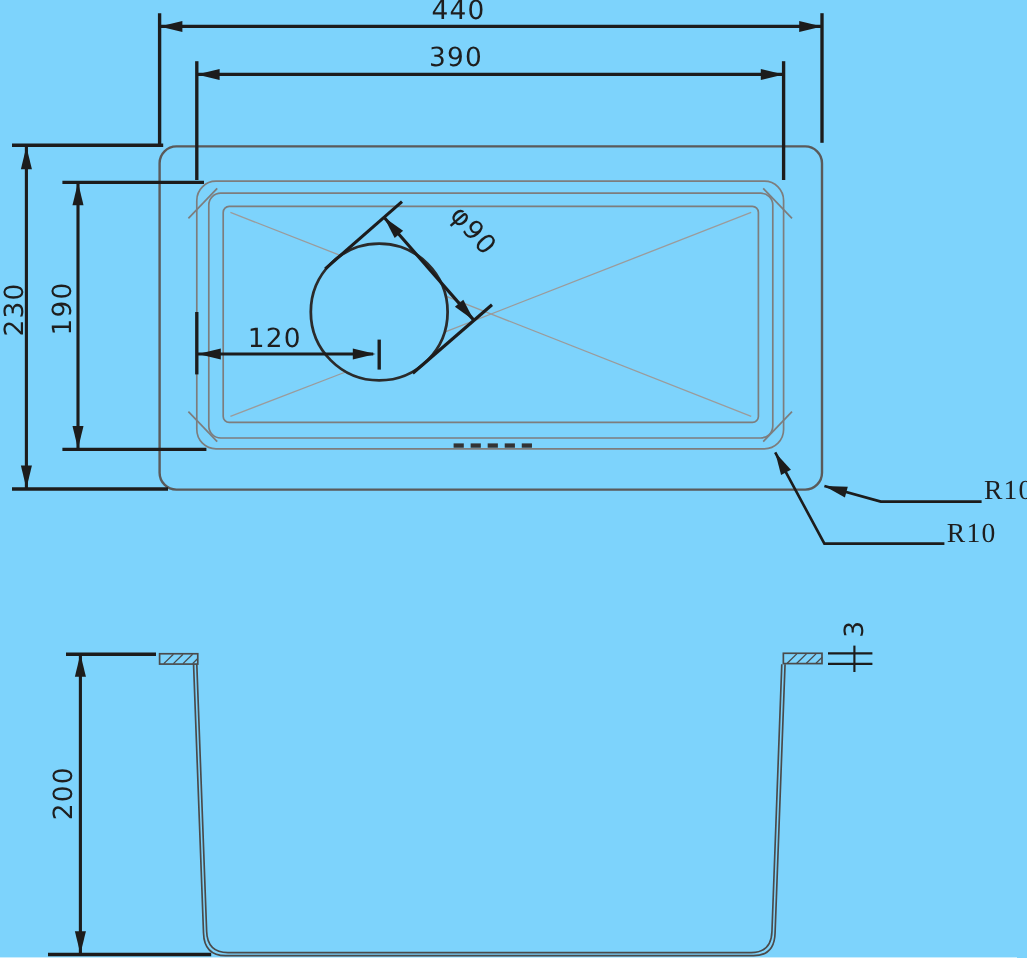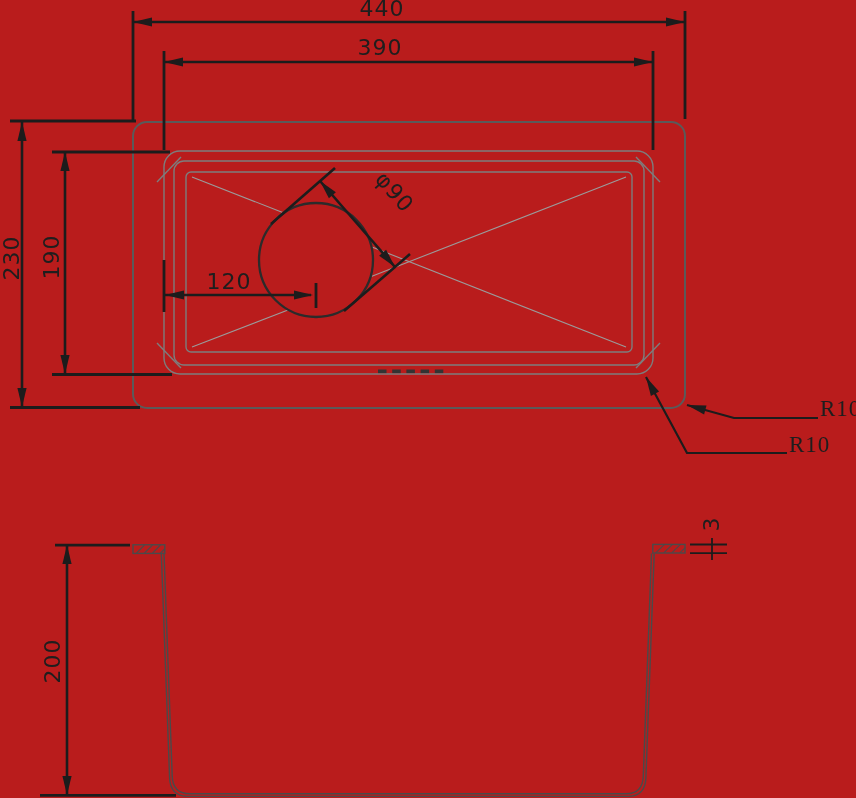--- a/index.html
+++ b/index.html
@@ -1,16 +1,16 @@
 <!DOCTYPE html>
 <html><head>
 <meta charset="utf-8">
 <style>
   html,body{margin:0;padding:0;background:#fff;}
-  .stage{position:relative;width:856px;height:798px;background:#b91c1c;overflow:hidden;}
+  .stage{position:relative;width:856px;height:798px;background:#7dd3fc;overflow:hidden;}
   svg{display:block;}
   .dim-text{font-family:"DejaVu Sans",sans-serif;font-size:22px;fill:#1e1e1e;letter-spacing:1px;}
   .radius-text{font-family:"Liberation Serif",serif;font-size:23px;fill:#1e1e1e;letter-spacing:1px;}
   .dimline{stroke:#1c1c1c;stroke-width:2.6;fill:none;}
   .extline{stroke:#1c1c1c;stroke-width:2.8;fill:none;}
   .arrow{fill:#1c1c1c;stroke:none;}
   .outline-med{stroke:#5a5a5a;stroke-width:2;fill:none;}
   .outline-thin{stroke:#7d7d7d;stroke-width:1.4;fill:none;}
   .diag{stroke:#9b9b9b;stroke-width:1.1;fill:none;}
   .profile{stroke:#4a4a4a;stroke-width:1.4;fill:none;}

